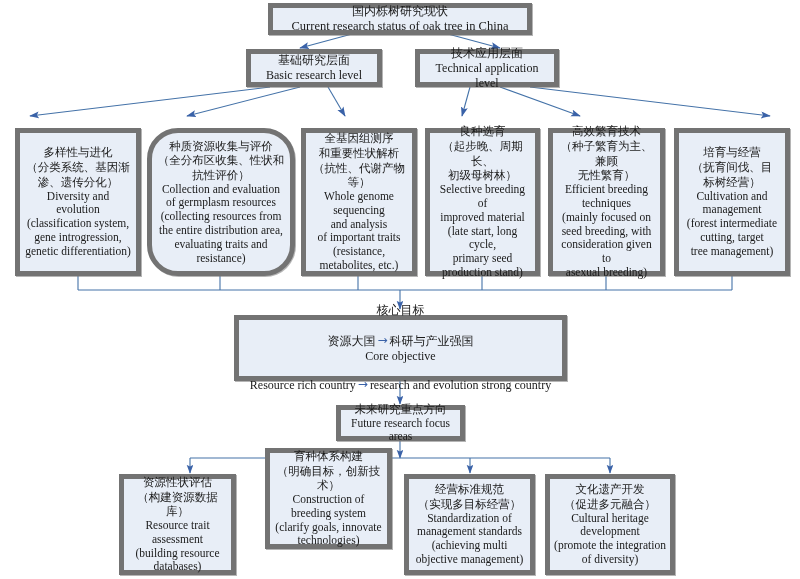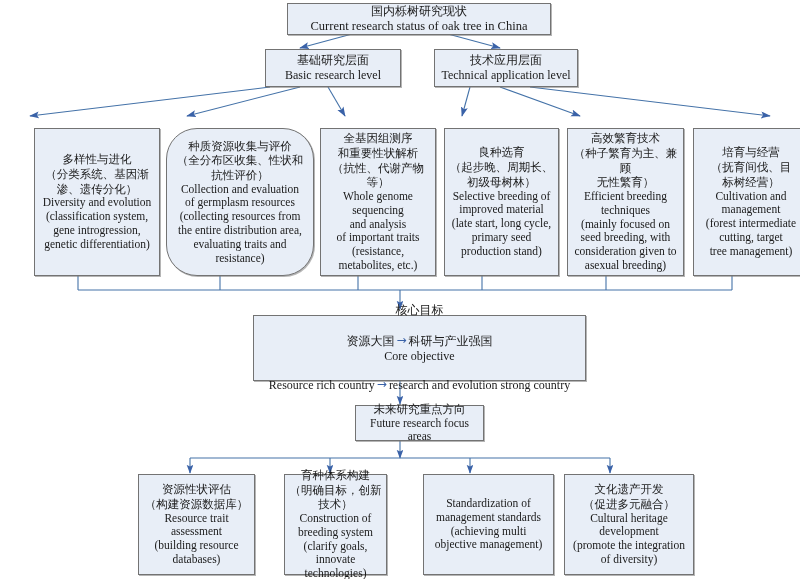--- a/index.html
+++ b/index.html
@@ -9,30 +9,29 @@
     font-family:"Liberation Serif","DejaVu Serif",serif;
     color:#1a1a1a;
     overflow:hidden;
   }
   #diagram{position:relative;width:800px;height:579px;}
   #wires{position:absolute;left:0;top:0;width:800px;height:579px;}
   .node{
     position:absolute;
     box-sizing:border-box;
     background:#e8eef7;
-    border:1px solid #737373;
+    border:5px solid #737373;
     box-shadow:1px 1px 0 rgba(120,120,120,0.55);
     display:flex;
     flex-direction:column;
     align-items:center;
     justify-content:center;
     text-align:center;
     line-height:1.16;
     z-index:2;
-    margin-left:19px;
   }
   .cn{
     font-family:"DejaVu Sans","Liberation Sans",sans-serif;
     font-size:11.5px;
     line-height:1.28;
     white-space:pre-line;
   }
   .en{
     font-family:"Liberation Serif","DejaVu Serif",serif;
     font-size:11.5px;
@@ -205,30 +204,32 @@
 
   <div class="node lvl5 pad" style="left:119px;top:474px;width:117px;height:101px;">
     <div class="cn">资源性状评估
 （构建资源数据库）</div>
     <div class="en">Resource trait
 assessment
 (building resource
 databases)</div>
   </div>
 
-  <div class="node lvl5 pad" style="left:265px;top:474px;width:103px;height:101px;justify-content:center;">
+  <div class="node lvl5 pad" style="left:265px;top:448px;width:127px;height:101px;justify-content:center;">
     <div class="cn">育种体系构建
 （明确目标，创新技术）</div>
     <div class="en">Construction of
 breeding system
 (clarify goals, innovate
 technologies)</div>
   </div>
 
   <div class="node lvl5 pad" style="left:404px;top:474px;width:131px;height:101px;">
+    <div class="cn">经营标准规范
+（实现多目标经营）</div>
     <div class="en">Standardization of
 management standards
 (achieving multi
 objective management)</div>
   </div>
 
   <div class="node lvl5 pad" style="left:545px;top:474px;width:130px;height:101px;">
     <div class="cn">文化遗产开发
 （促进多元融合）</div>
     <div class="en">Cultural heritage

